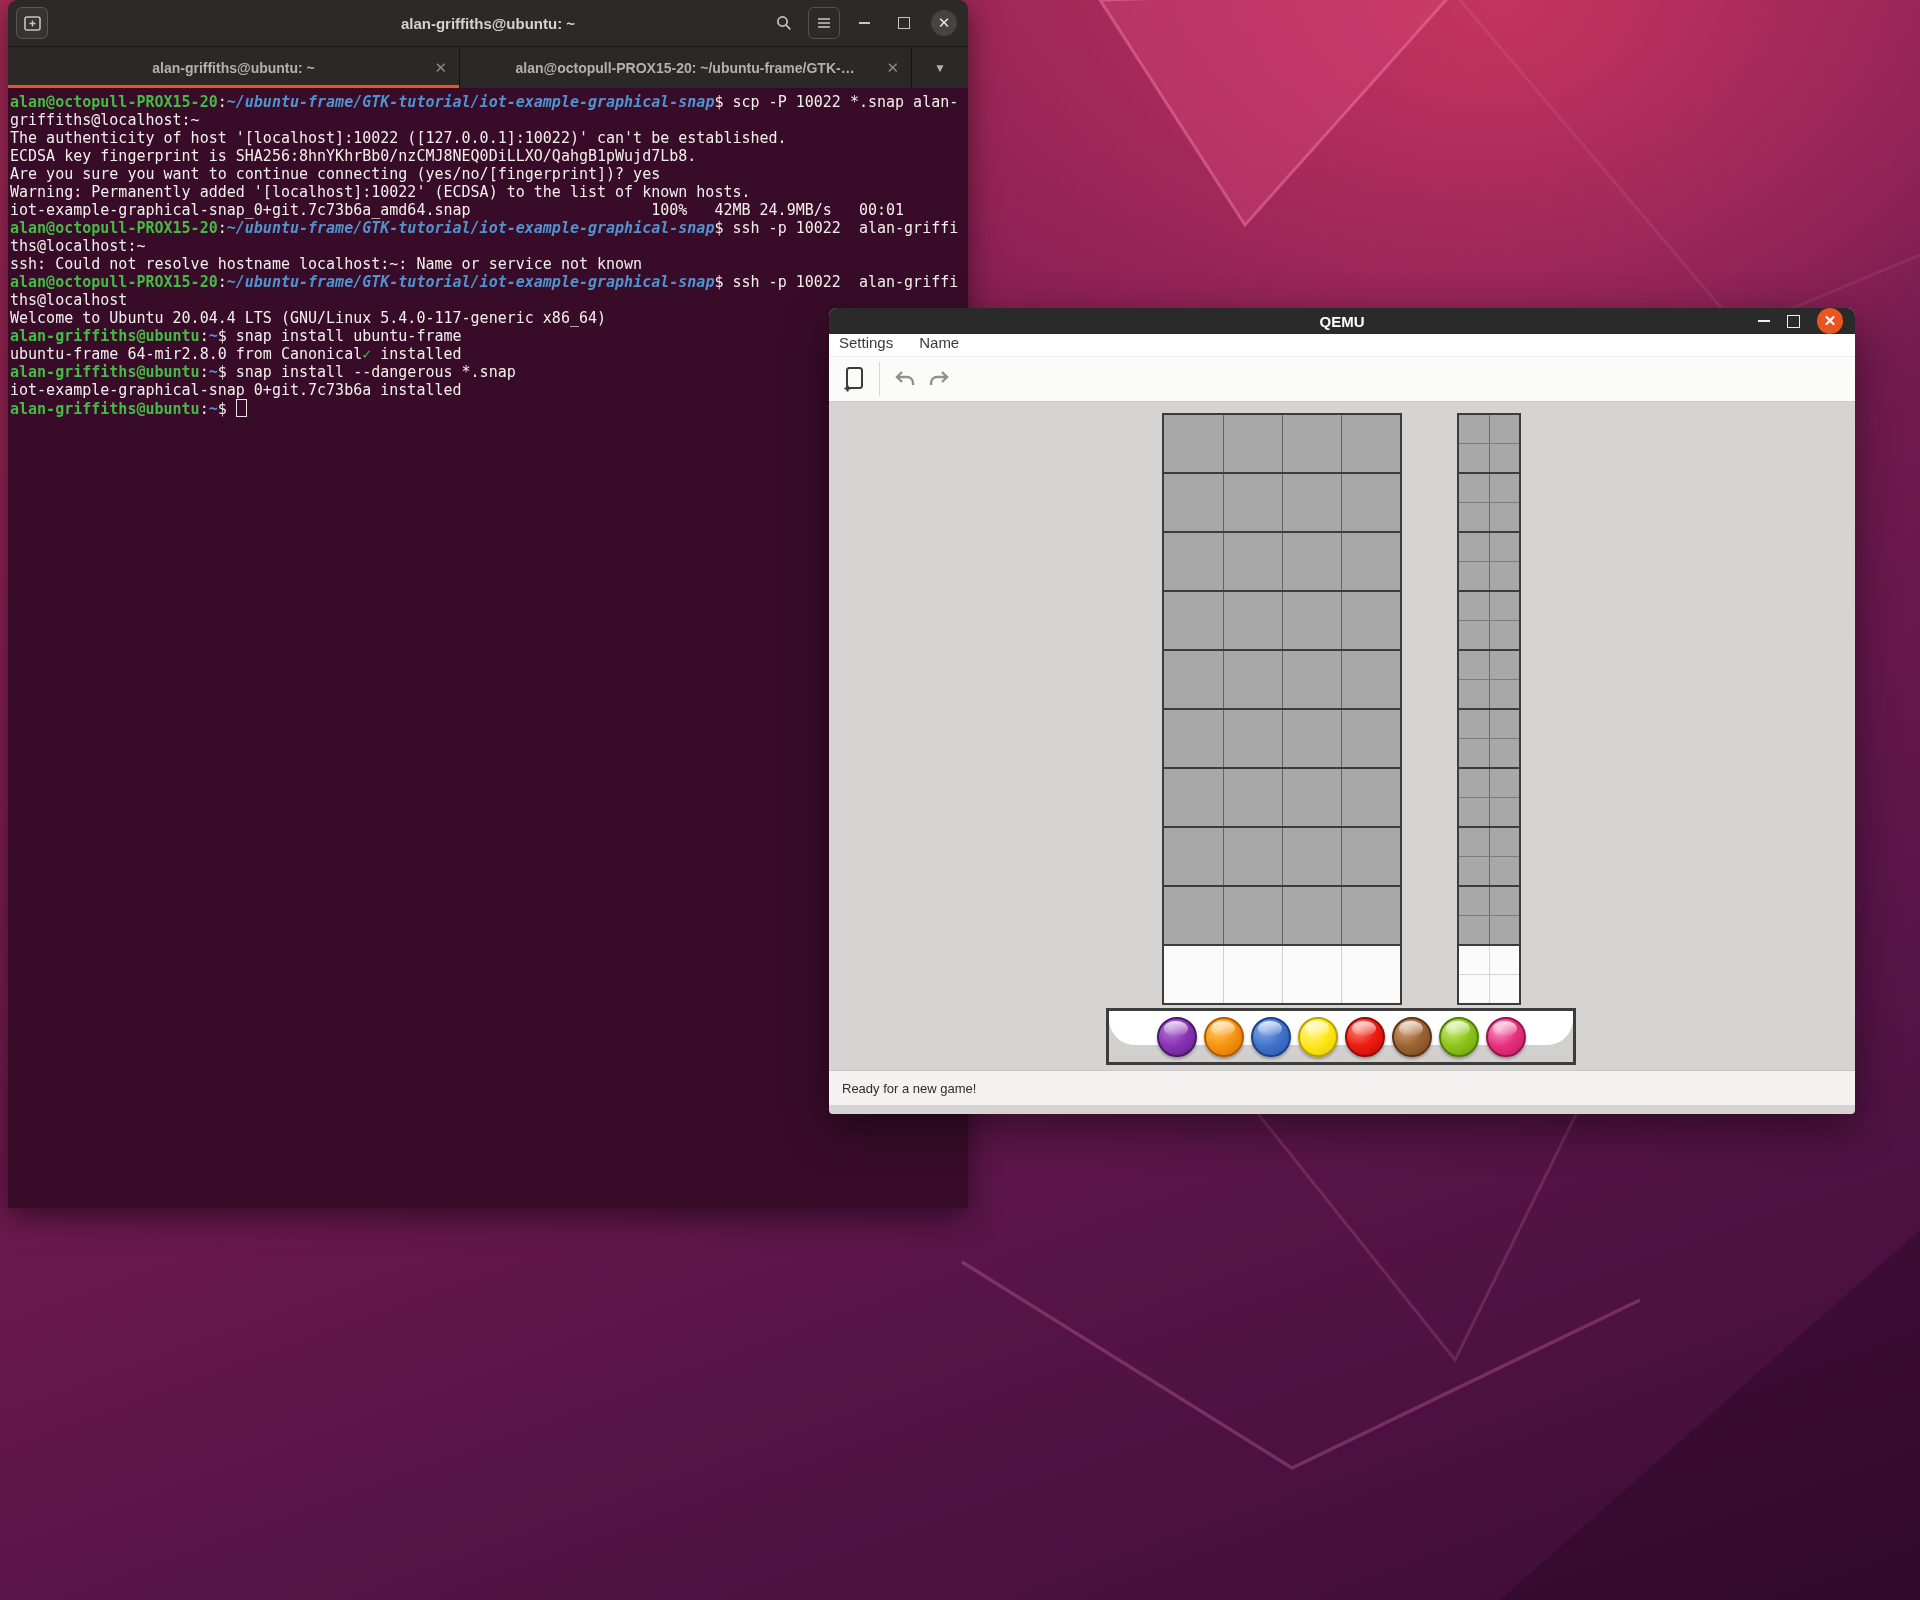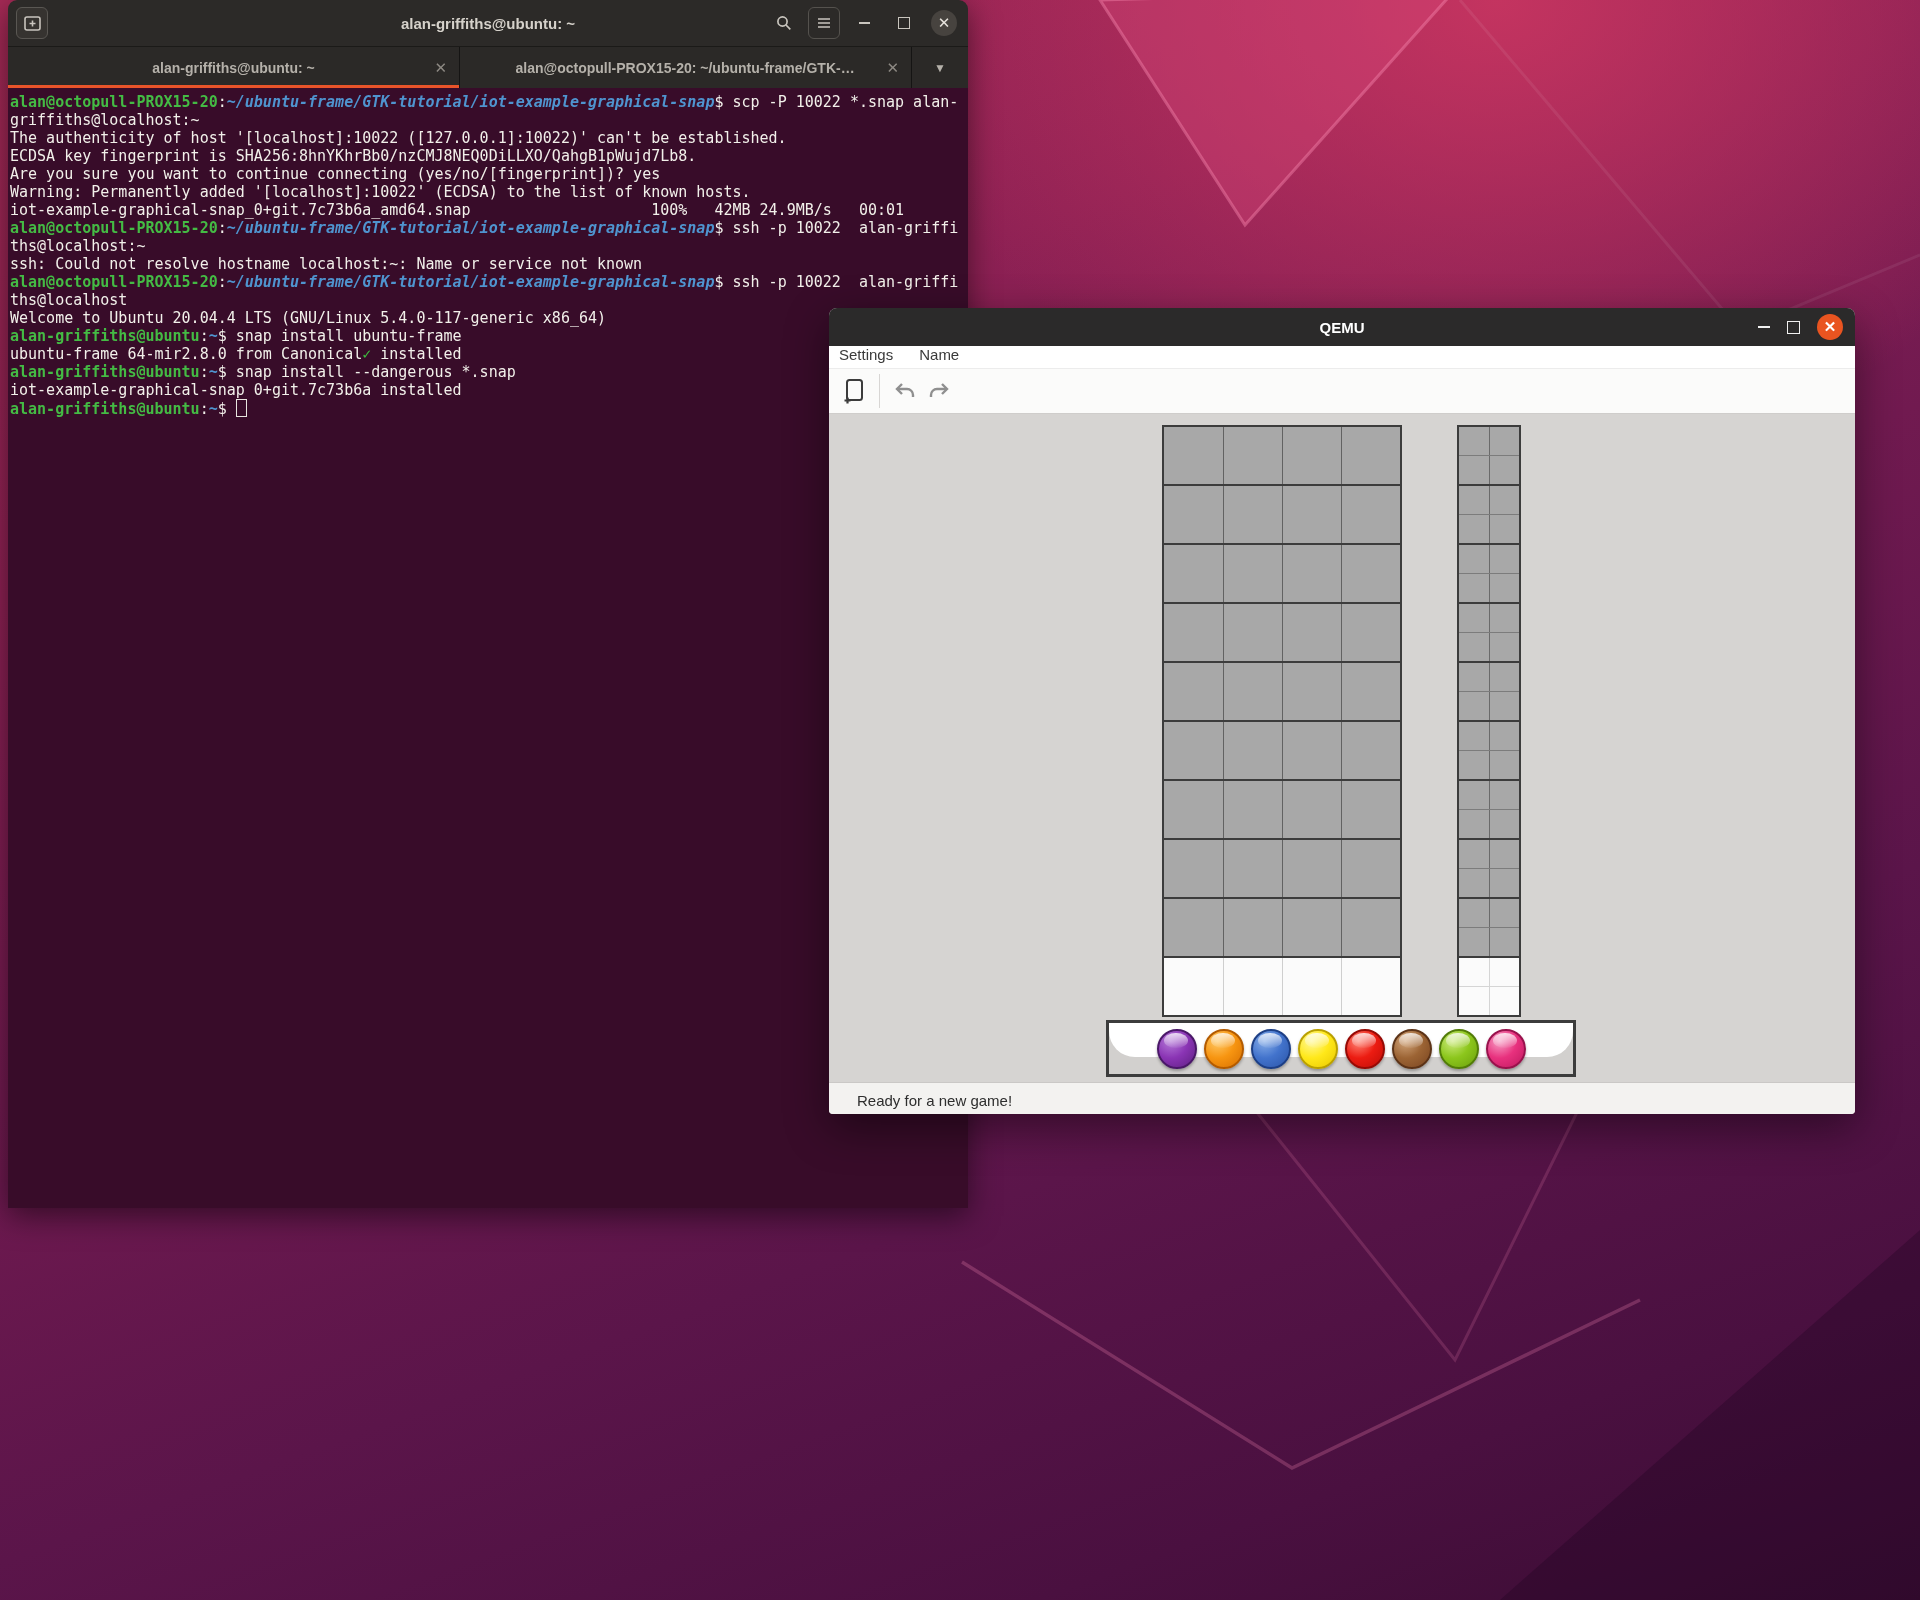--- a/index.html
+++ b/index.html
@@ -45,39 +45,39 @@
   .c-chk{color:#3dbb3d;}
   .cursor{display:inline-block;width:9px;height:16px;border:1px solid #e8e5df;
           vertical-align:-3px;}
   .t-scroll{position:absolute;right:2px;top:1557px;width:8px;height:36px;border-radius:4px;
             background:rgba(255,255,255,.22);}
 
   
   .qwin{position:absolute;left:829px;top:308px;width:1026px;height:806px;
         border-radius:8px 8px 4px 4px;overflow:hidden;box-shadow:0 14px 44px rgba(0,0,0,.45);
         background:#d6d4d2;}
-  .q-titlebar{height:38px;background:#2b2a2a;position:relative;display:flex;align-items:center;}
+  .q-titlebar{height:26px;background:#2b2a2a;position:relative;display:flex;align-items:center;}
   .q-title{position:absolute;left:0;right:0;text-align:center;color:#fff;font-weight:bold;font-size:15px;}
   .q-ctrls{margin-left:auto;display:flex;align-items:center;gap:17px;padding-right:12px;z-index:1;}
   .q-min{width:12px;height:2px;background:#f0f0f0;}
   .q-max{width:11px;height:11px;border:1.5px solid #f0f0f0;}
   .q-close{width:26px;height:26px;border-radius:50%;background:#e95420;color:#fff;
            display:flex;align-items:center;justify-content:center;font-size:15px;font-weight:bold;}
   .q-menubar{height:22px;background:#ffffff;display:flex;align-items:flex-start;gap:26px;
              padding-left:10px;border-bottom:1px solid #ececec;}
   .q-menu{font-size:15px;color:#3a3a3a;}
   .q-toolbar{height:44px;background:#fbfbfa;border-bottom:1px solid #cfcdcb;
              display:flex;align-items:center;}
   .q-tool{width:34px;height:34px;border:none;background:transparent;display:flex;
           align-items:center;justify-content:center;padding:0;}
   .q-tool.first{margin-left:8px;}
   .q-sep{width:1px;height:34px;background:#d8d6d4;margin:0 8px;}
   .q-game{position:relative;height:668px;background:#d6d4d2;}
   .q-status{height:34px;background:#f3f2f0;border-top:1px solid #cac8c6;
-            display:flex;align-items:center;padding-left:28px;font-size:15px;color:#2e2e2e;}
+            display:flex;align-items:center;padding-left:13px;font-size:13px;color:#2e2e2e;}
 
   
   .board{position:absolute;border:2px solid #3c3c3c;background:#a8a8a8;}
   .brow{display:grid;grid-template-columns:repeat(4,1fr);height:57px;border-top:2px solid #3c3c3c;}
   .brow:first-child{border-top:none;}
   .brow .cell{border-left:1px solid #626262;}
   .brow .cell:first-child{border-left:none;}
   .brow.active{background:#fbfbfb;}
   .brow.active .cell{border-left-color:#cfcfcf;}
   .prow{display:grid;grid-template-columns:1fr 1fr;height:28px;}

